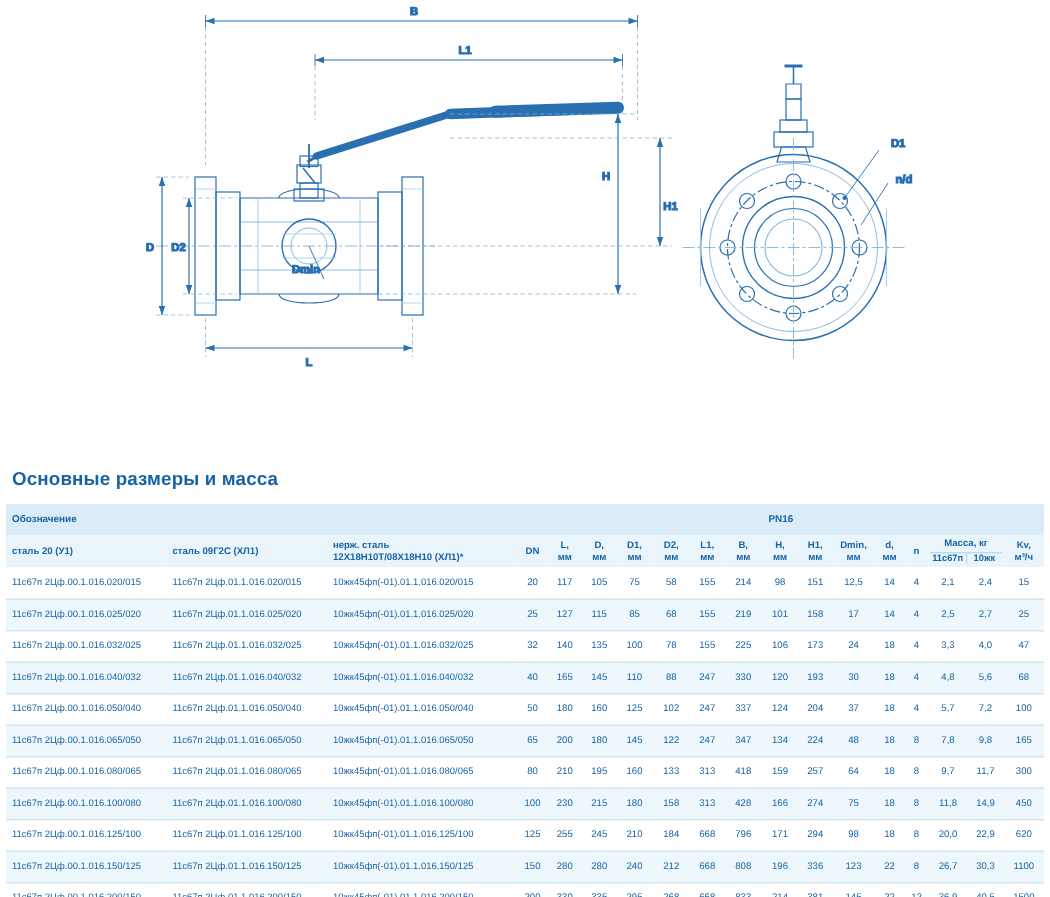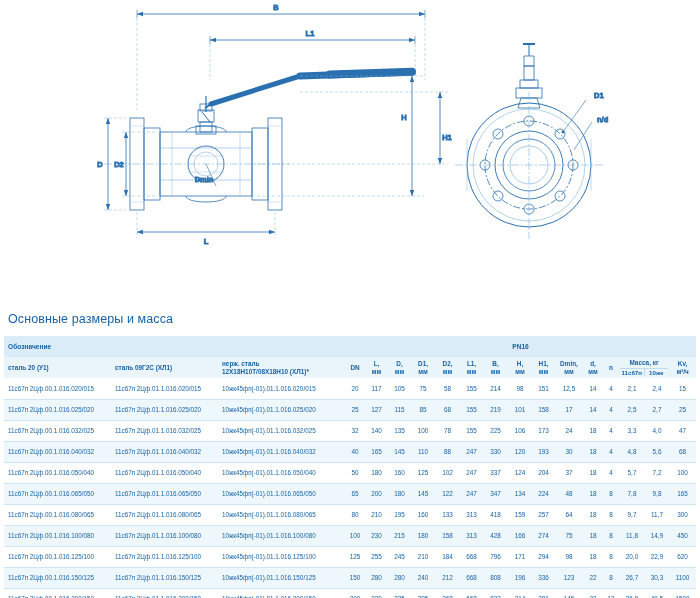--- a/index.html
+++ b/index.html
@@ -14,21 +14,21 @@
   .drawing{
     position:relative;
     width:700px;height:300px;
   }
   .drawing svg{display:block;}
 
   .section-title{
     position:absolute;
     left:8px; top:312px;
     font-size:12.5px;
-    font-weight:normal;
+    font-weight:bold;
     color:#1763a6;
     letter-spacing:.1px;
   }
 
   table.specs{
     position:absolute;
     left:4px; top:336px;
     width:692px;
     border-collapse:collapse;
     font-size:6.4px;

